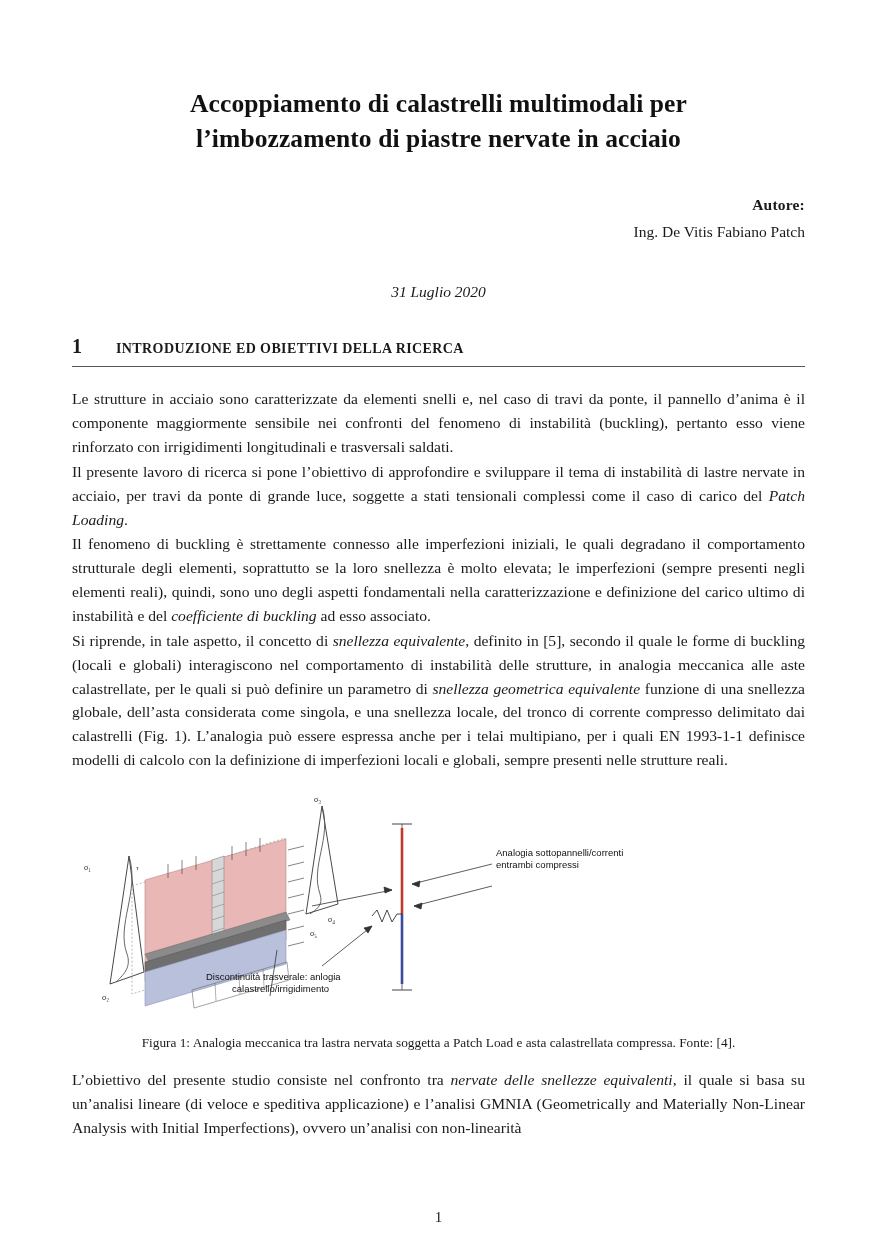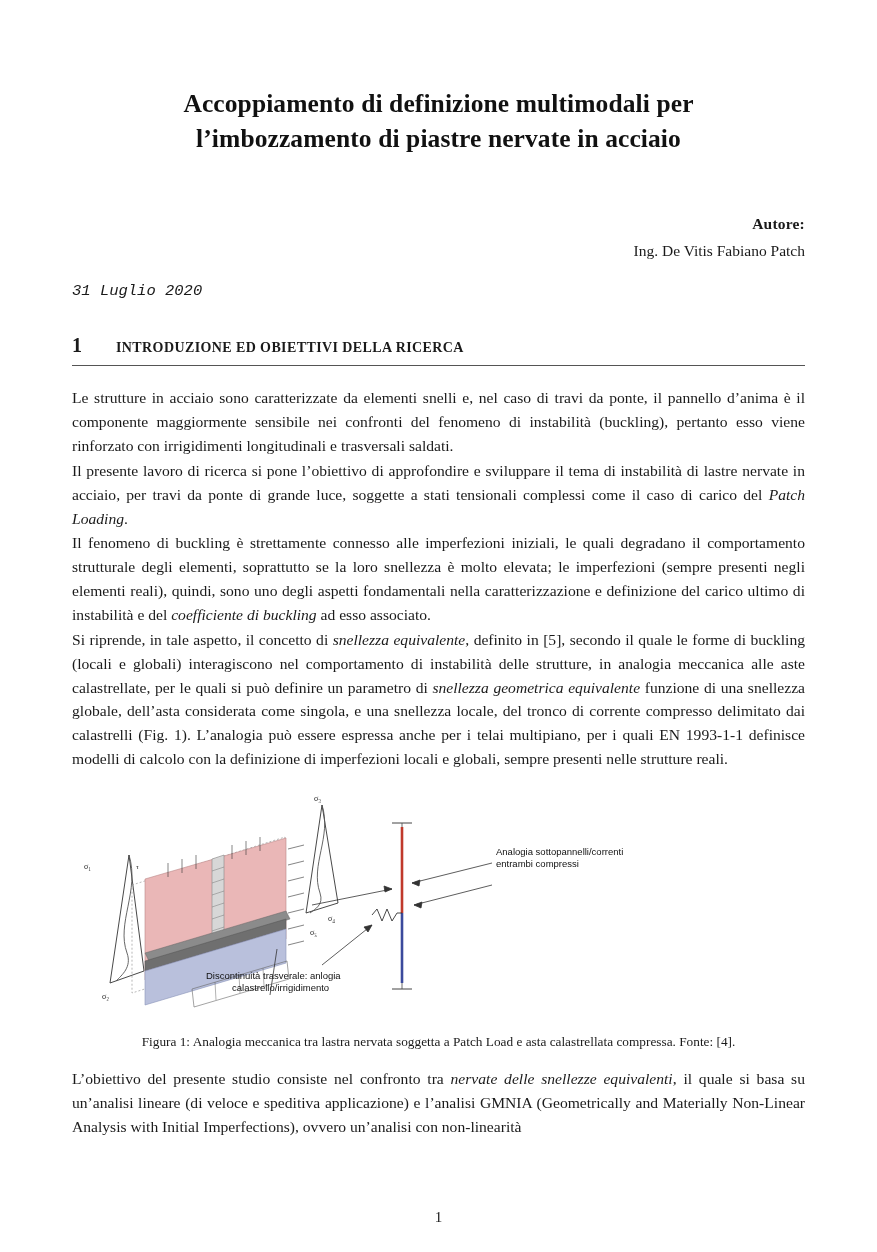--- a/index.html
+++ b/index.html
@@ -25,38 +25,37 @@
   .doc-title {
     text-align: center;
     font-weight: bold;
     font-size: 25.5px;
     line-height: 1.38;
     letter-spacing: 0.1px;
     margin: 0 36px 0 36px;
     color: #111;
   }
   .author-block {
-    margin-top: 59px;
+    margin-top: 40px;
     text-align: right;
   }
   .author-label {
     font-weight: bold;
     font-size: 15.5px;
     letter-spacing: 0.2px;
   }
   .author-name {
     font-size: 15.5px;
     margin-top: 9px;
   }
   .date-line {
-    text-align: left;
+    text-align: center;
     font-style: italic;
     font-size: 15.5px;
-    margin-top: 22px;
-    font-family: Liberation Mono, monospace;
+    margin-top: 42px;
   }
   .section-head {
     margin-top: 34px;
     display: flex;
     align-items: baseline;
     border-bottom: 1.2px solid #555;
     padding-bottom: 8px;
   }
   .section-num {
     font-weight: bold;
@@ -114,21 +113,21 @@
     text-align: center;
     font-size: 15px;
   }
 </style>
 </head>
 <body>
 
 <div class="page">
 
   <h1 class="doc-title">
-    <span>Accoppiamento di definizione multimodali per</span><br>
+    <span>Accoppiamento di calastrelli multimodali per</span><br>
     <span>l’imbozzamento di piastre nervate in acciaio</span>
   </h1>
 
   <div class="author-block">
     <div class="author-label">Autore:</div>
     <div class="author-name">Ing. De Vitis Fabiano Patch</div>
   </div>
 
   <div class="date-line">31 Luglio 2020</div>
 

